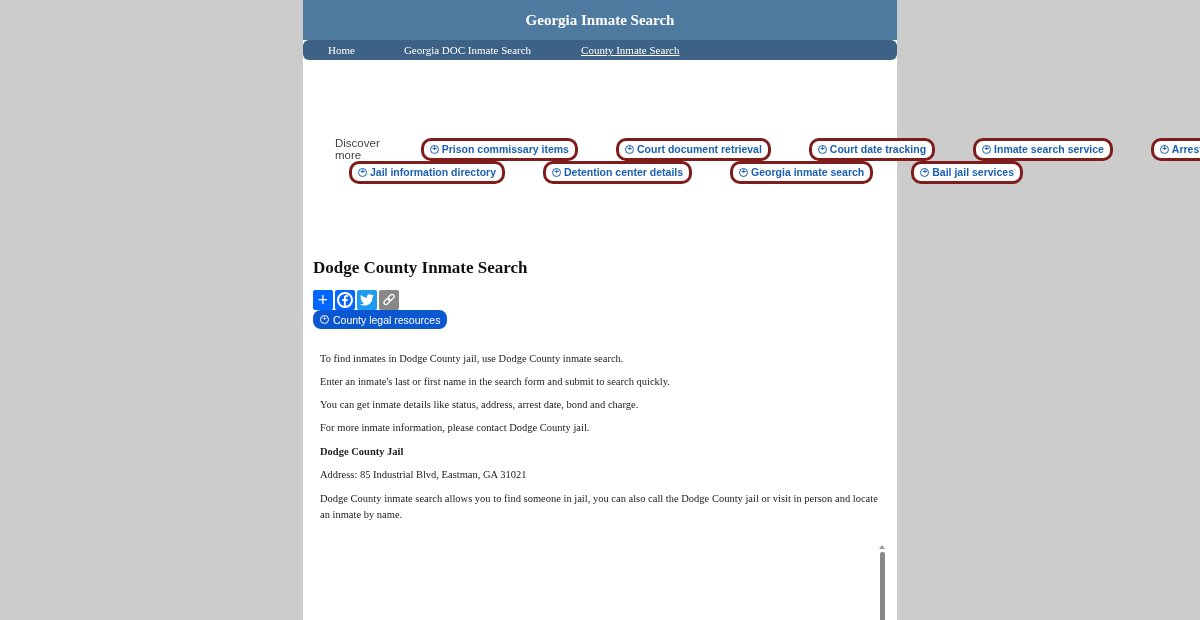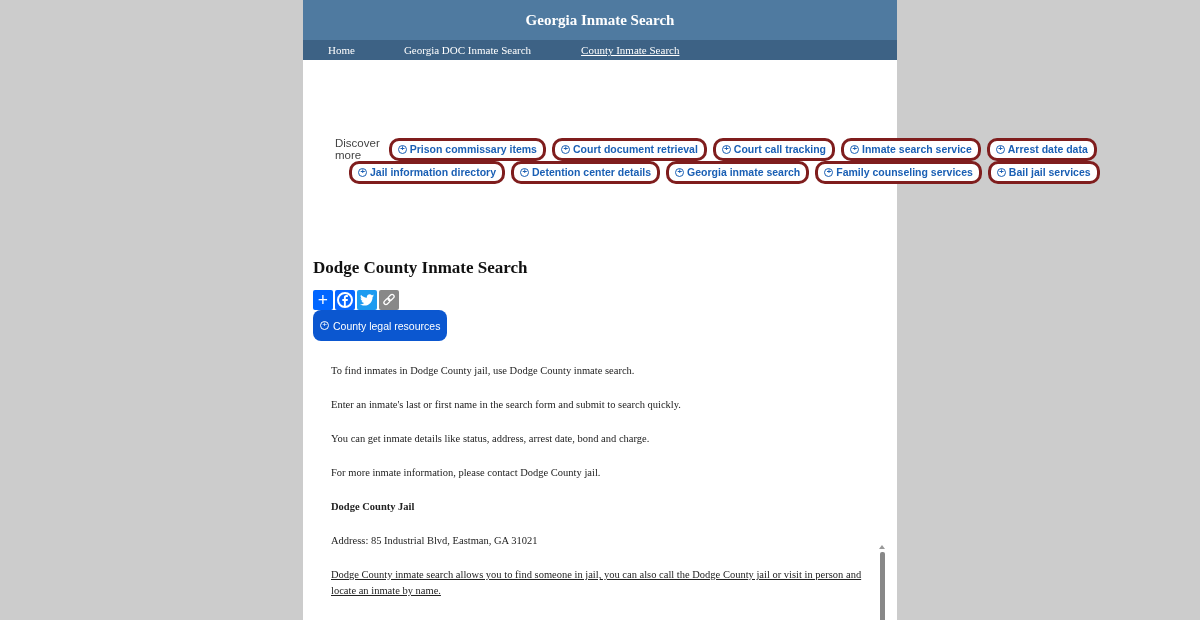--- a/index.html
+++ b/index.html
@@ -1,46 +1,46 @@
 <!DOCTYPE html>
 <html><head>
 <meta charset="utf-8">
 <style>
   html, body { margin:0; padding:0; }
   body { width:1200px; height:620px; background:#cccccc; position:relative; overflow:hidden; font-family:"Liberation Serif", serif; }
   .page { position:absolute; left:303px; top:0; width:594px; height:620px; background:#ffffff; }
   .header { height:40px; background:#4f7aa0; color:#fff; text-align:center; font-weight:bold; font-size:15px; line-height:40px; }
-  .nav { height:20px; background:#3d6285; display:flex; align-items:center; font-size:11px; color:#fff; }
+  .nav { height:20px; background:#3d6285; display:flex; align-items:center; font-size:11px; color:#fff;border-radius:6px; }
   .nav a { color:#fff; text-decoration:none; cursor:pointer; }
   .nav .n0 { margin-left:25px; }
   .nav .n1 { margin-left:49px; }
   .nav .n2 { margin-left:50px;text-decoration:underline; }
   .discover { position:absolute; left:303px; top:139px; width:760px; font-family:"Liberation Sans", sans-serif; }
-  .row { display:flex; align-items:center; height:20px; }
+  .row { display:flex; align-items:center; height:20px;gap:32px; }
   .row1 { margin-left:32px; }
   .row2 { margin-left:46px; margin-top:3px; }
   .disc-label { font-size:11.5px; color:#444; margin-right:9px; }
   .chip { display:inline-flex; align-items:center; height:17px; padding:0 6px; border:3px solid #7f1d1d; border-radius:10px; background:#fff; color:#1a5fb4; font-size:10.5px; font-weight:bold; margin-right:6px; cursor:pointer; white-space:nowrap; }
   .chip .ic { display:inline-block; width:7px; height:7px; border:1.2px solid #1a5fb4; border-radius:50%; margin-right:3px; position:relative; }
   .chip .ic:after { content:"+"; position:absolute; left:0; top:-3px; width:7px; text-align:center; font-size:8px; line-height:12px; }
   .content { position:absolute; left:313px; top:258px; width:575px; font-size:10.5px; color:#222; }
   .title { font-size:17px; font-weight:bold; margin:0 0 12px 0; color:#111; }
   .share { display:flex; gap:2px; }
   .share span { width:20px; height:20px; display:inline-flex; align-items:center; justify-content:center; color:#fff; font-weight:bold; border-radius:2px; cursor:pointer; }
   .s-plus { background:#0166ff; font-size:18px; }
   .s-fb { background:#0866ff; }
   .s-tw { background:#1d9bf0; }
   .s-copy { background:#888; }
-  .legal { display:inline-flex; align-items:center; height:31px; padding:0 7px; margin-top:0; background:#0b57d0; color:#fff; border-radius:8px; font-family:"Liberation Sans", sans-serif; font-size:10.5px; cursor:pointer; }
+  .legal { display:inline-flex; align-items:center; height:19px; padding:0 7px; margin-top:0; background:#0b57d0; color:#fff; border-radius:8px; font-family:"Liberation Sans", sans-serif; font-size:10.5px; cursor:pointer; }
   .legal .ic { display:inline-block; width:7px; height:7px; border:1.2px solid #fff; border-radius:50%; margin-right:4px; position:relative; }
   .legal .ic:after { content:"+"; position:absolute; left:0; top:-3px; width:7px; text-align:center; font-size:8px; line-height:12px; }
-  p { margin:18px; line-height:16px; }
+  p { margin:7px; line-height:16px; }
   .intro { margin-top:22px; }
   .jail { margin-top:8px; }
-  .outro { margin-top:8px;text-decoration:underline; }
+  .outro { margin-top:8px; }
   .scroll { position:absolute; left:878px; top:545px; width:8px; height:75px; }
   .scroll .arrow { width:0; height:0; border-left:3px solid transparent; border-right:3px solid transparent; border-bottom:4px solid #999; margin:0 auto 3px; }
   .scroll .thumb { width:5px; margin:0 auto; height:70px; background:#888; border-radius:2px; }
 </style>
 </head>
 <body>
 
 <div class="page">
   <div class="header">
     <span>Georgia Inmate Search</span>
@@ -58,21 +58,21 @@
     <span class="chip">
         <i class="ic"></i>
         <span>Prison commissary items</span>
       </span>
     <span class="chip">
         <i class="ic"></i>
         <span>Court document retrieval</span>
       </span>
     <span class="chip">
         <i class="ic"></i>
-        <span>Court call tracking</span>
+        <span>Court date tracking</span>
       </span>
     <span class="chip">
         <i class="ic"></i>
         <span>Inmate search service</span>
       </span>
     <span class="chip">
         <i class="ic"></i>
         <span>Arrest date data</span>
       </span>
   </div>
@@ -81,24 +81,20 @@
         <i class="ic"></i>
         <span>Jail information directory</span>
       </span>
     <span class="chip">
         <i class="ic"></i>
         <span>Detention center details</span>
       </span>
     <span class="chip">
         <i class="ic"></i>
         <span>Georgia inmate search</span>
-      </span>
-    <span class="chip">
-        <i class="ic"></i>
-        <span>Family counseling services</span>
       </span>
     <span class="chip">
         <i class="ic"></i>
         <span>Bail jail services</span>
       </span>
   </div>
 </div>
 
 <div class="content">
   <h2 class="title">Dodge County Inmate Search</h2>

